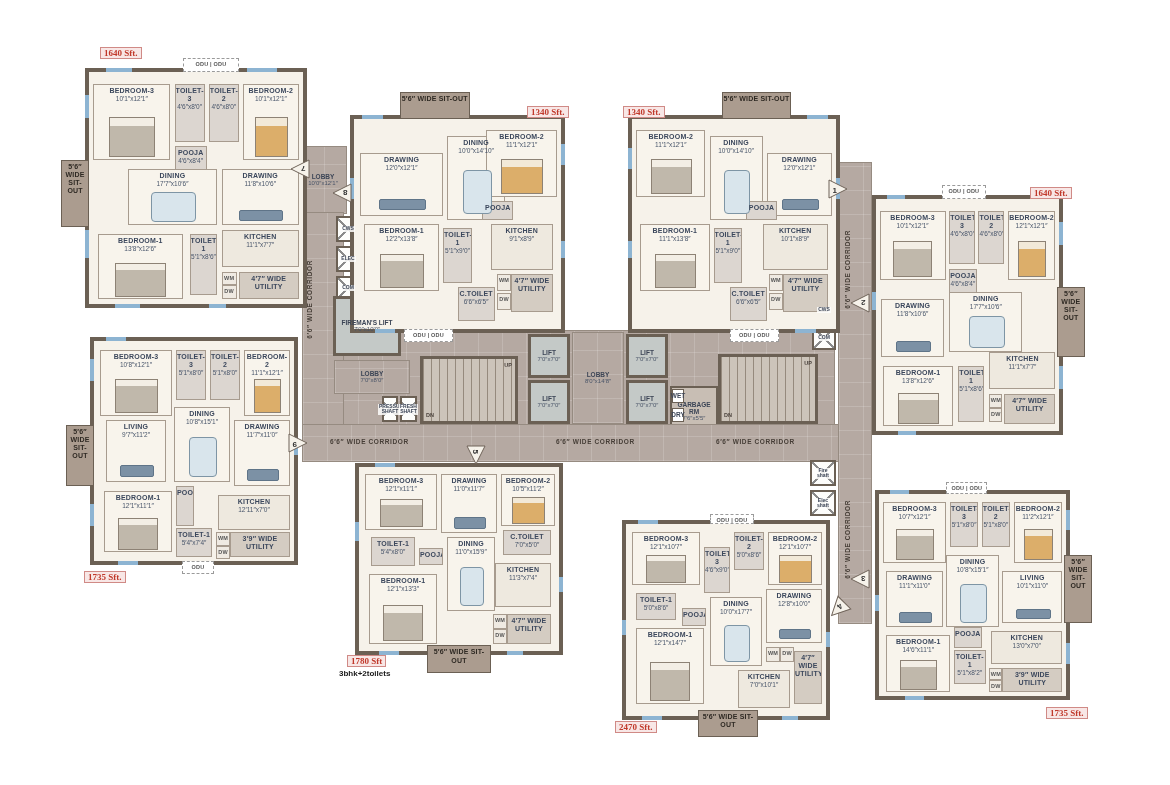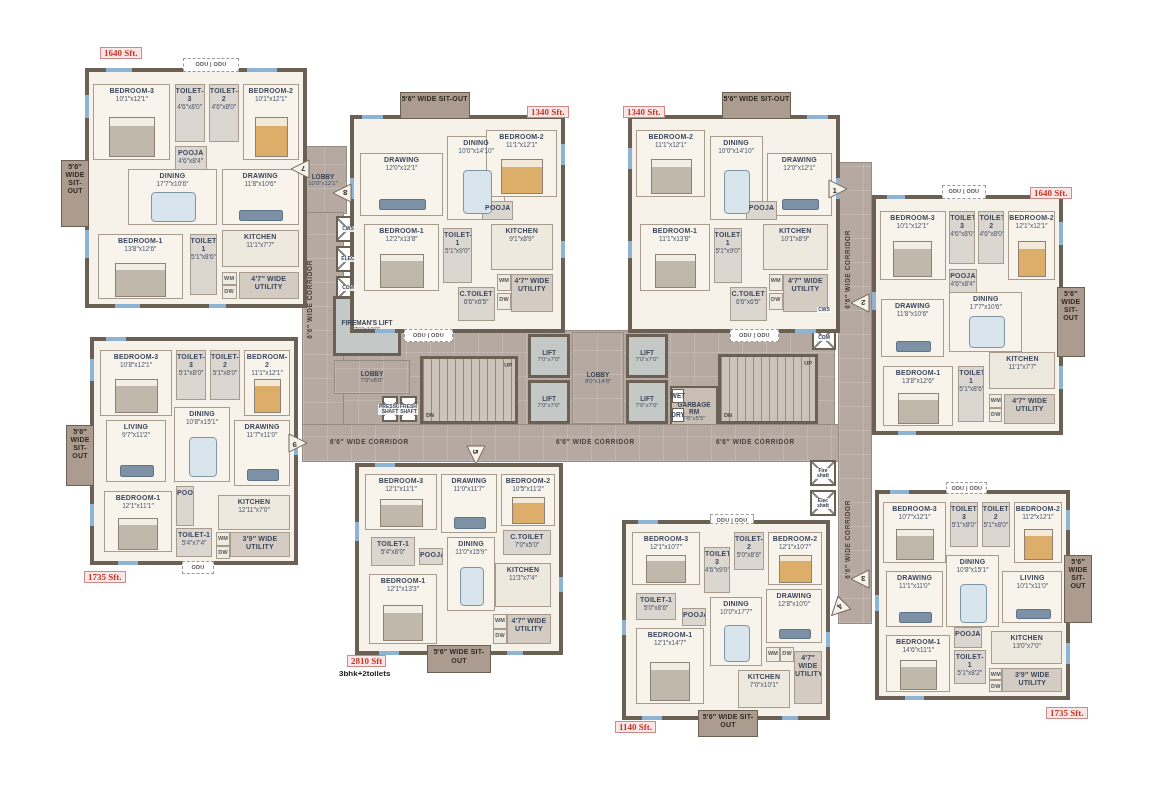--- a/index.html
+++ b/index.html
@@ -709,17 +709,17 @@
       <svg width="24" height="22" viewBox="0 0 24 22">
         <polygon points="3,2 21,11 3,20" fill="#f6f2ea" stroke="#6f6359"></polygon>
         <text x="6.5" y="14.5" font-size="8" font-weight="bold" fill="#333" font-family="Liberation Sans, sans-serif">8</text>
       </svg>
     </div>
     <div class="arealabel" style="left: 100px; top: 47px;">1640 Sft.</div>
     <div class="arealabel" style="left: 527px; top: 106px;">1340 Sft.</div>
     <div class="arealabel" style="left: 623px; top: 106px;">1340 Sft.</div>
     <div class="arealabel" style="left: 1030px; top: 187px;">1640 Sft.</div>
     <div class="arealabel" style="left: 84px; top: 571px;">1735 Sft.</div>
-    <div class="arealabel" style="left: 347px; top: 655px;">2810 Sft</div>
+    <div class="arealabel" style="left: 347px; top: 655px;">1780 Sft</div>
     <div class="areasub" style="left: 339px; top: 669px;">3bhk+2toilets</div>
-    <div class="arealabel" style="left: 615px; top: 721px;">1140 Sft.</div>
+    <div class="arealabel" style="left: 615px; top: 721px;">2470 Sft.</div>
     <div class="arealabel" style="left: 1046px; top: 707px;">1735 Sft.</div>
   </div>
 
 </body></html>

